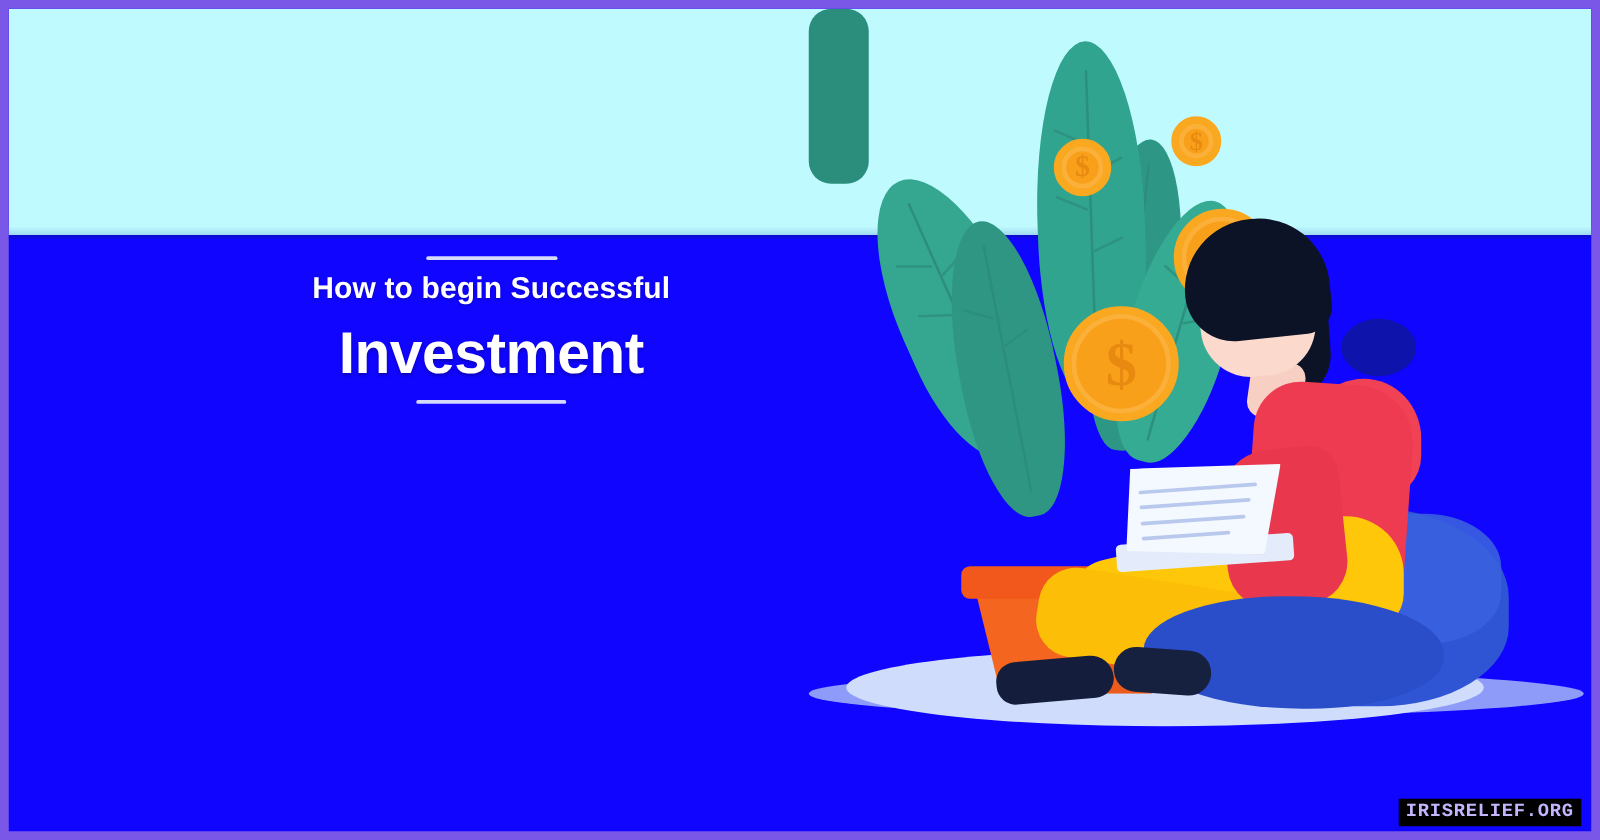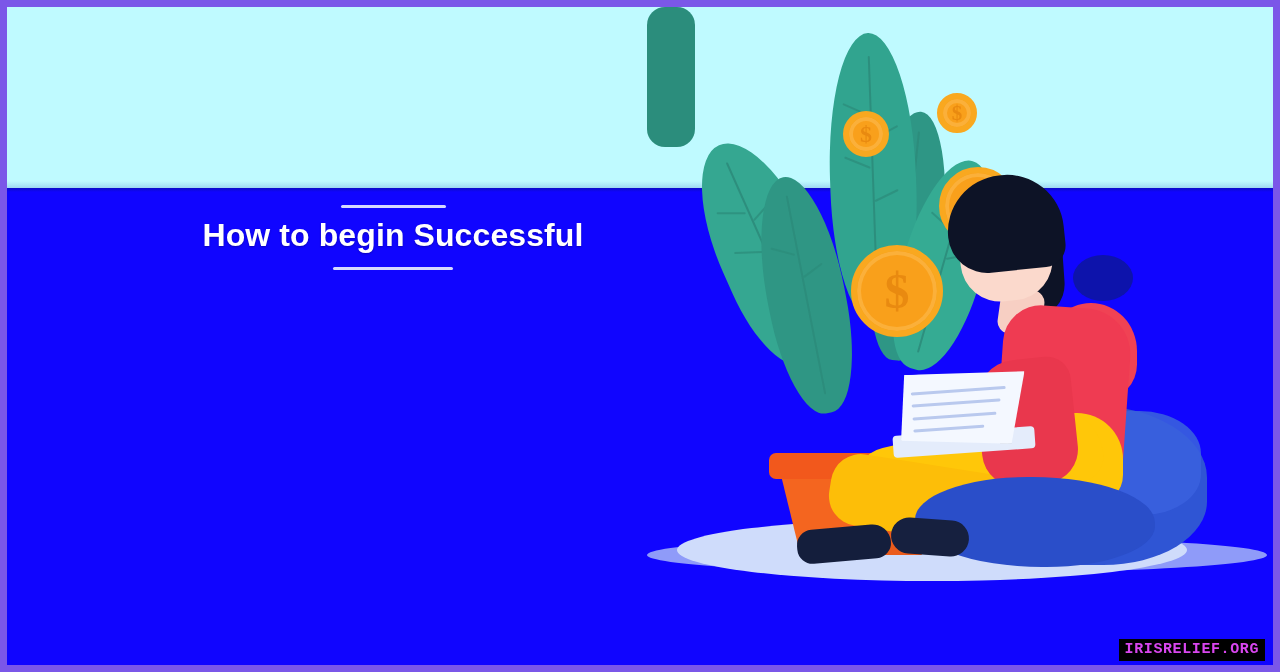--- a/index.html
+++ b/index.html
@@ -36,21 +36,21 @@
     position:absolute;left:176px;top:198px;width:420px;
     text-align:center;color:#ffffff;
   }
   .rule{
     height:3px;background:#e6ecff;border-radius:2px;
     margin:0 auto;opacity:.92;
   }
   .rule.top{width:105px;margin-bottom:9px;}
   .rule.bottom{width:120px;margin-top:13px;}
   #kicker{
-    font-size:32px;font-weight:700;letter-spacing:.1px;
+    font-size:24px;font-weight:700;letter-spacing:.1px;
     line-height:1.15;white-space:nowrap;
     text-shadow:0 1px 2px rgba(0,0,0,.28);
   }
   .big{
     font-size:47px;font-weight:700;line-height:1.08;letter-spacing:-.4px;
     text-shadow:0 2px 3px rgba(0,0,0,.3);
   }
   #line-investment{margin-top:12px;}
   #line-journey{margin-top:2px;}
 
@@ -219,39 +219,40 @@
 
   
   #dark-blob{
     position:absolute;left:426px;top:248px;width:60px;height:46px;
     background:#0b1f66;border-radius:50%;opacity:.55;
   }
 
   
   #watermark{
     position:absolute;right:8px;bottom:4px;
-    background:#000000;color:#d946ef;
+    background:#000000;color:#c4b5fd;
     font-family:"Liberation Mono","DejaVu Sans Mono",monospace;
     font-size:15px;font-weight:700;letter-spacing:.6px;
     padding:3px 6px 4px 6px;line-height:1;
   }
 </style>
 </head>
 <body>
 
 <div id="banner">
   <div id="canvas">
 
     <div id="sky"></div>
     <div id="sky-edge"></div>
     <div id="horizon"></div>
 
     <div id="headline">
       <div class="rule top"></div>
       <div id="kicker">How to begin Successful</div>
+      <div id="line-investment" class="big">Investment</div>
       <div class="rule bottom"></div>
     </div>
 
     <div id="illustration">
 
       <div class="ground" id="ground-soft"></div>
       <div class="ground" id="ground-main"></div>
 
       <div class="leaf" id="leaf-left">
         <div class="vein"></div>

